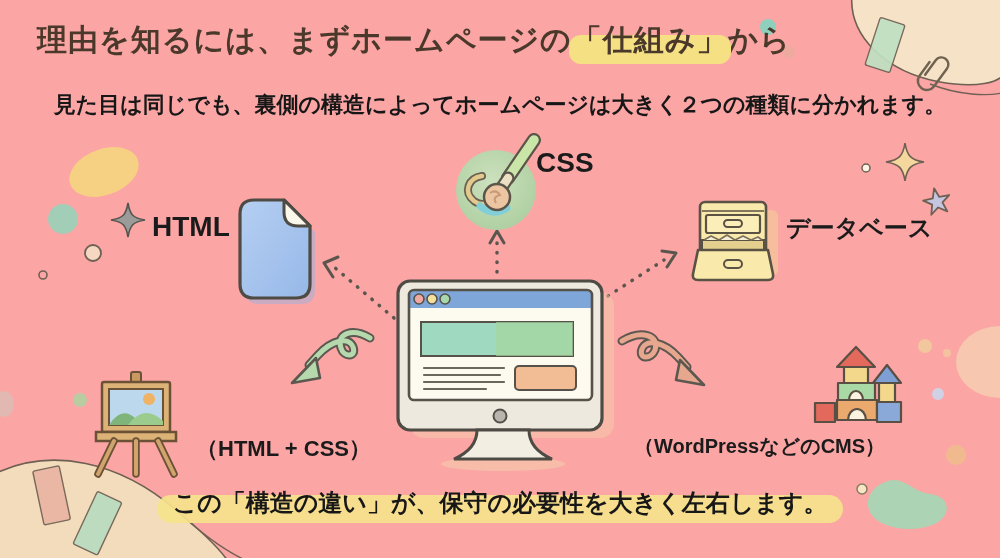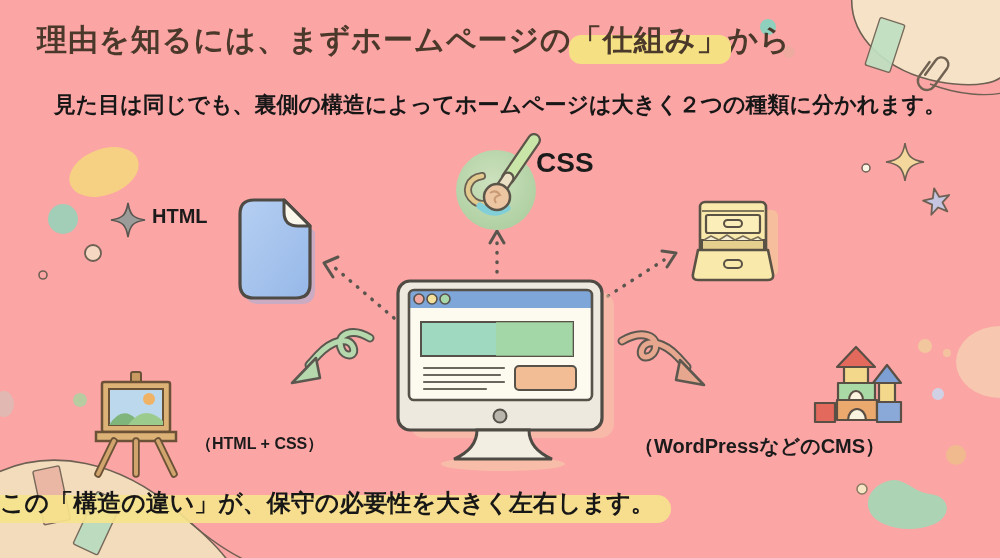--- a/index.html
+++ b/index.html
@@ -19,21 +19,21 @@
     content:"";position:absolute;left:-3px;right:-3px;top:36%;bottom:-8%;
     background:#f5e184;border-radius:12px;
   }
   .hl > span{position:relative;}
   .subtitle{
     left:0;top:90px;width:1000px;text-align:center;
     font-size:22px;font-weight:800;color:#171717;white-space:nowrap;
   }
   .lbl{font-weight:800;color:#1b1b1b;white-space:nowrap;}
   .footer-line{
-    left:0;top:487px;width:1000px;text-align:left;
+    left:0;top:487px;width:1000px;text-align:center;
     font-size:24px;font-weight:800;color:#171717;white-space:nowrap;
   }
   .hlfull{position:relative;display:inline-block;}
   .hlfull::before{
     content:"";position:absolute;left:-16px;right:-16px;top:24%;bottom:-14%;
     background:#f6e38c;border-radius:18px;opacity:.92;
   }
   .hlfull > span{position:relative;}
   svg{display:block;overflow:visible;}
 </style>
@@ -127,21 +127,21 @@
         <linearGradient id="docGrad" x1="0" y1="0" x2="1" y2="1">
           <stop offset="0" stop-color="#b6cff2"></stop>
             <stop offset="1" stop-color="#96b8e8"></stop>
         </linearGradient>
       </defs>
       <path d="M 20 6 H 50 L 76 32 V 90 Q 76 104 62 104 H 20 Q 6 104 6 90 V 20 Q 6 6 20 6 Z" transform="translate(5,6)" fill="#8fb4e4" opacity="0.45"></path>
       <path d="M 20 6 H 50 L 76 32 V 90 Q 76 104 62 104 H 20 Q 6 104 6 90 V 20 Q 6 6 20 6 Z" fill="url(#docGrad)" stroke="#4e4a44" stroke-width="3.2" stroke-linejoin="round"></path>
       <path d="M 50 6 L 76 32 H 64 Q 50 32 50 18 Z" fill="#fbf7ea" stroke="#4e4a44" stroke-width="3" stroke-linejoin="round"></path>
     </svg>
   </div>
-  <div class="abs lbl" style="left:152px;top:205px;font-size:20px">HTML</div>
+  <div class="abs lbl" style="left:152px;top:211px;font-size:28px">HTML</div>
 
   <div class="abs" style="left:448px;top:134px">
     <svg width="100" height="100" viewBox="0 0 100 100">
       <defs>
         <radialGradient id="cssGrad" cx="0.45" cy="0.4" r="0.7">
           <stop offset="0" stop-color="#c9e6c0"></stop>
             <stop offset="1" stop-color="#a3d19d"></stop>
         </radialGradient>
       </defs>
       <circle cx="48" cy="56" r="40" fill="url(#cssGrad)" opacity="0.92"></circle>
@@ -169,20 +169,21 @@
       <path d="M 14 17 H 76" stroke="#5a5244" stroke-width="1.6"></path>
       <rect x="18" y="21" width="54" height="18" rx="2" fill="#fbeeb8" stroke="#5a5244" stroke-width="2.2"></rect>
       <rect x="36" y="26" width="18" height="7" rx="3.5" fill="none" stroke="#5a5244" stroke-width="2"></rect>
       <rect x="14" y="46" width="62" height="10" fill="#e4cf8e" stroke="#5a5244" stroke-width="2"></rect>
       <path d="M 16 46 L 23 42 L 31 46 L 39 41 L 47 46 L 55 42 L 63 46 L 70 43 L 74 46" fill="#f6efd6" stroke="#7a6f58" stroke-width="1.6" stroke-linejoin="round"></path>
       <path d="M 10 56 H 80 L 85 80 Q 86 86 80 86 H 10 Q 4 86 5 80 Z" fill="#f9e9ab" stroke="#5a5244" stroke-width="2.6" stroke-linejoin="round"></path>
       <rect x="36" y="66" width="18" height="8" rx="4" fill="none" stroke="#5a5244" stroke-width="2"></rect>
     </svg>
   </div>
   <div class="abs lbl" style="left:786px;top:212px;font-size:24px;line-height:31px">
+    <div>データベース</div>
   </div>
 
   <div class="abs" style="left:386px;top:268px">
     <svg width="232" height="204" viewBox="0 0 232 204">
       <rect x="24" y="24" width="204" height="146" rx="14" fill="#f5cdab" opacity="0.5"></rect>
       <ellipse cx="117" cy="196" rx="62" ry="7" fill="#f5cdab" opacity="0.6"></ellipse>
       <rect x="12" y="13" width="204" height="149" rx="12" fill="#ede9de" stroke="#4e4a44" stroke-width="3.2"></rect>
       <rect x="23" y="22" width="183" height="110" rx="5" fill="#fdfaf0"></rect>
       <path d="M 23 27 Q 23 22 28 22 H 201 Q 206 22 206 27 V 40 H 23 Z" fill="#7ea6d8"></path>
       <circle cx="33" cy="31" r="5" fill="#f0a8a0" stroke="#56524a" stroke-width="1.6"></circle>
@@ -233,20 +234,20 @@
         <rect x="33" y="58" width="40" height="20" fill="#eba96e"></rect>
         <path d="M 44 78 a 9 11 0 0 1 18 0 Z" fill="#faf3e0"></path>
         <path d="M 83 23 L 69 41 H 97 Z" fill="#7d9fd4"></path>
         <rect x="75" y="41" width="16" height="19" fill="#f3d88c"></rect>
         <rect x="73" y="60" width="24" height="20" fill="#8aa9d9"></rect>
         <rect x="11" y="61" width="20" height="19" fill="#e2695c"></rect>
       </g>
     </svg>
   </div>
 
-  <div class="abs lbl" style="left:196px;top:434px;font-size:16px">（HTML + CSS）</div>
+  <div class="abs lbl" style="left:196px;top:434px;font-size:22px">（HTML + CSS）</div>
   <div class="abs lbl" style="left:634px;top:433px;font-size:20px">（WordPressなどのCMS）</div>
 
   <div class="abs footer-line">
     <span class="hlfull"><span>この「構造の違い」が、保守の必要性を大きく左右します。</span></span>
   </div>
 
 </div>
 
 </body></html>

